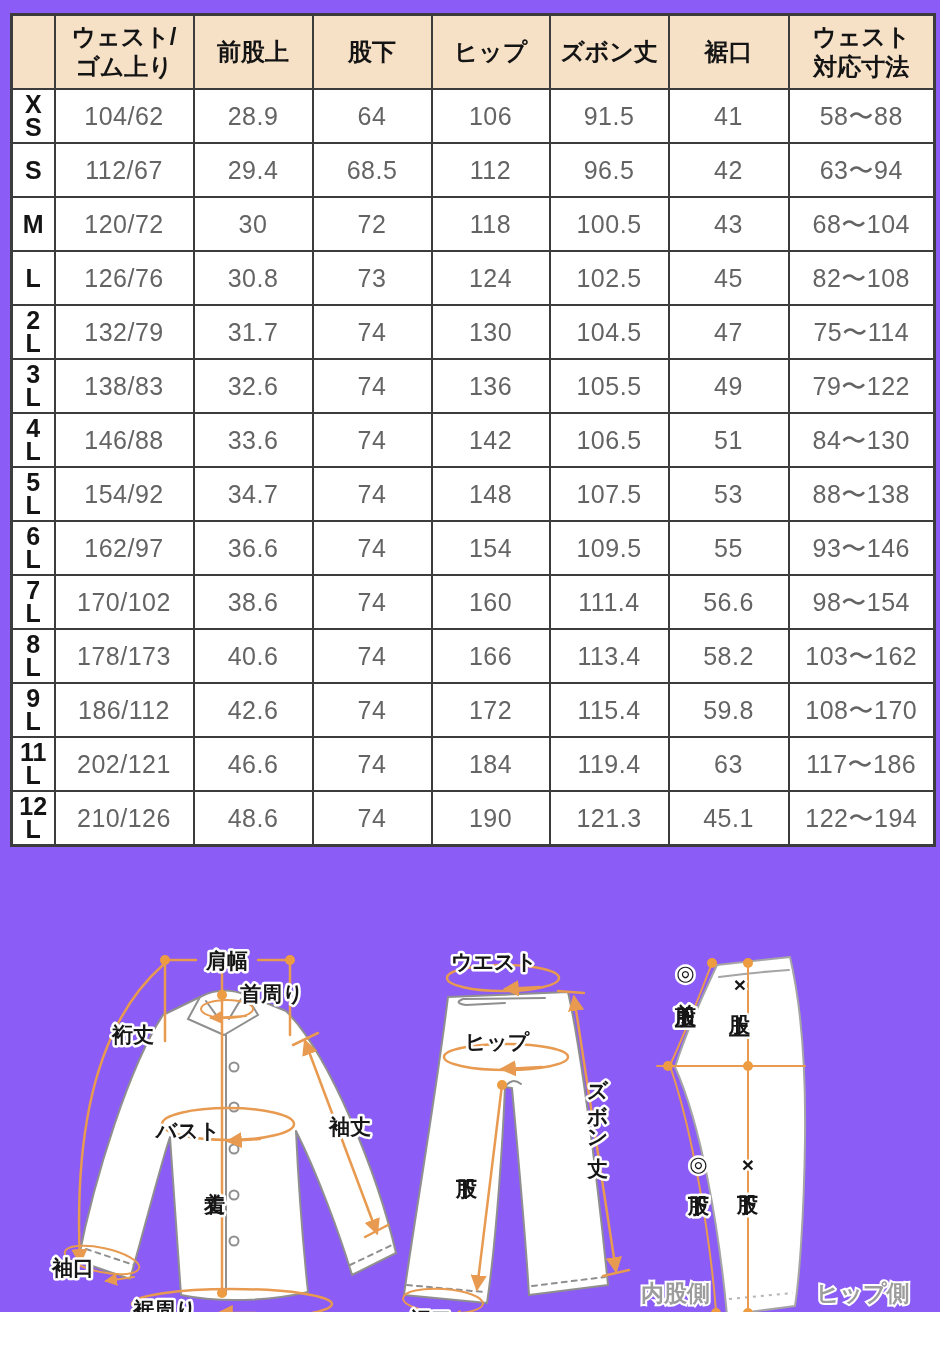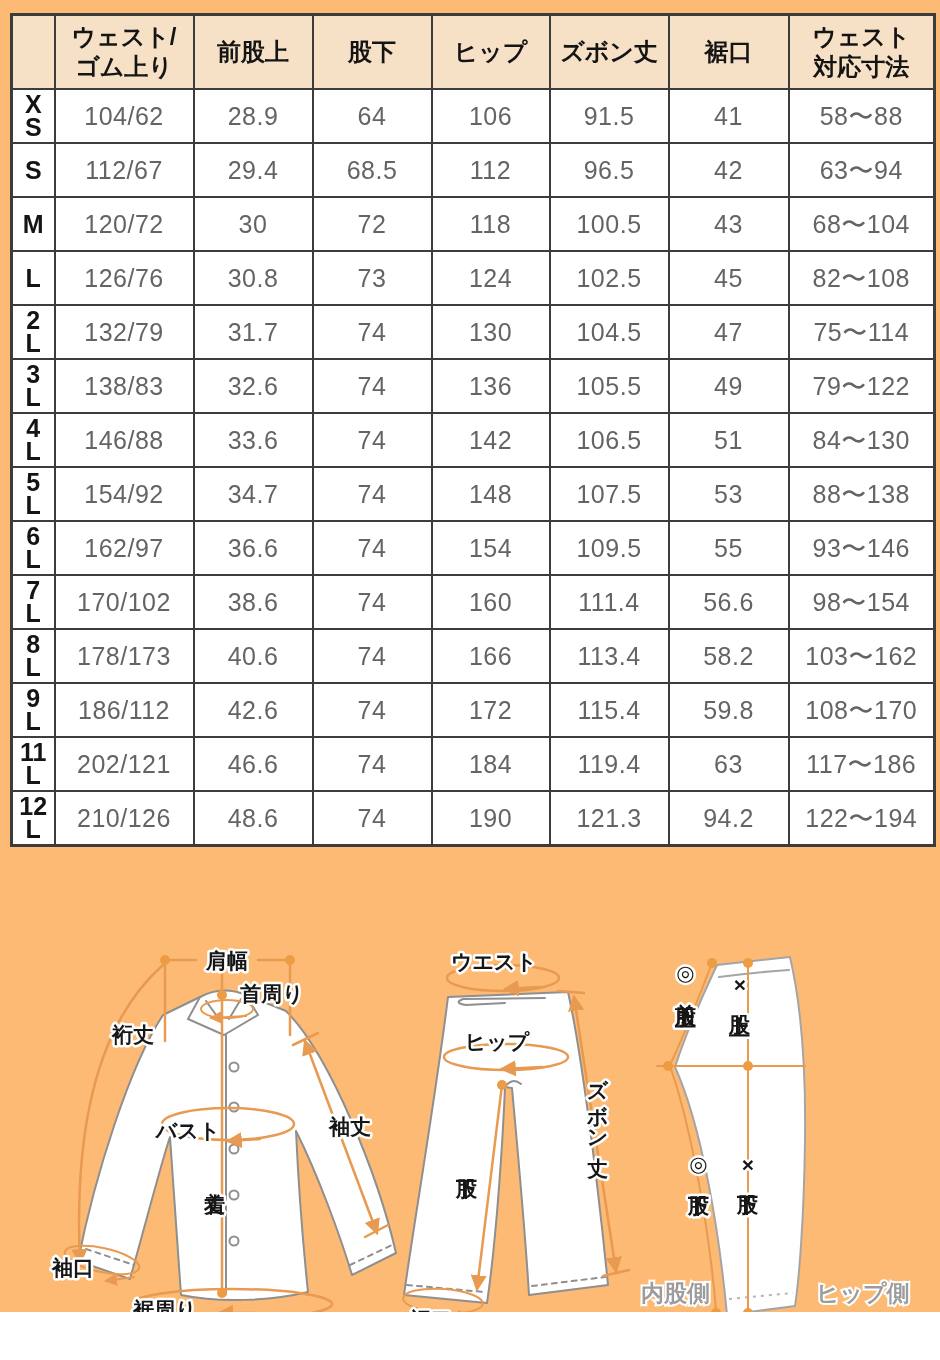--- a/index.html
+++ b/index.html
@@ -1,17 +1,17 @@
 <!DOCTYPE html>
 <html><head>
 <meta charset="utf-8">
 <style>
   html,body{margin:0;padding:0;background:#ffffff;}
   body{width:940px;height:1360px;font-family:"Liberation Sans","DejaVu Sans",sans-serif;}
-  .sheet{position:relative;width:940px;height:1312px;overflow:hidden;background:#fdba74;text-decoration:underline;}
+  .sheet{position:relative;width:940px;height:1312px;overflow:hidden;background:#8b5cf6;text-decoration:underline;}
 
   
   table.size-table{
     position:absolute;left:10px;top:13px;
     border-collapse:collapse;table-layout:fixed;width:923px;
     border:3px solid #3c3c3c;
   }
   table.size-table th,table.size-table td{
     border:2px solid #3c3c3c;text-align:center;vertical-align:middle;padding:0;
     overflow:hidden;
@@ -223,21 +223,21 @@
           <td class="val">117〜186</td>
         </tr>
         <tr>
           <th class="size-cell">12
 L</th>
           <td class="val">210/126</td>
           <td class="val">48.6</td>
           <td class="val">74</td>
           <td class="val">190</td>
           <td class="val">121.3</td>
-          <td class="val">94.2</td>
+          <td class="val">45.1</td>
           <td class="val">122〜194</td>
         </tr>
       </tbody>
   </table>
 
   <svg class="diagram" width="940" height="425" viewBox="0 0 940 425">
     <defs>
       <marker id="ah" viewBox="0 0 10 10" refX="8.5" refY="5" markerWidth="6.5" markerHeight="6.5" orient="auto-start-reverse">
         <path d="M0,0 L10,5 L0,10 Z" fill="#e79a50"></path>
       </marker>

